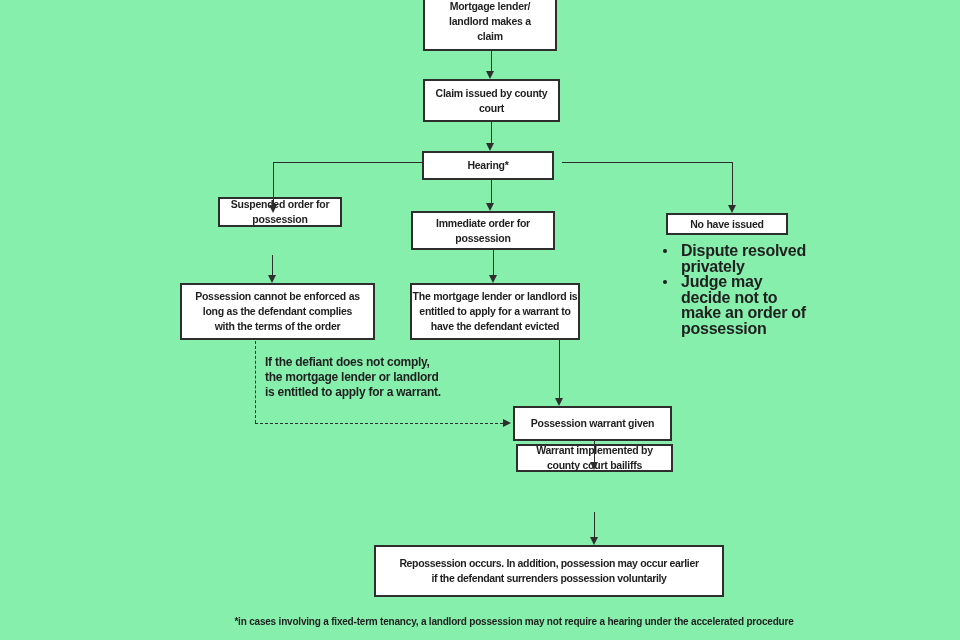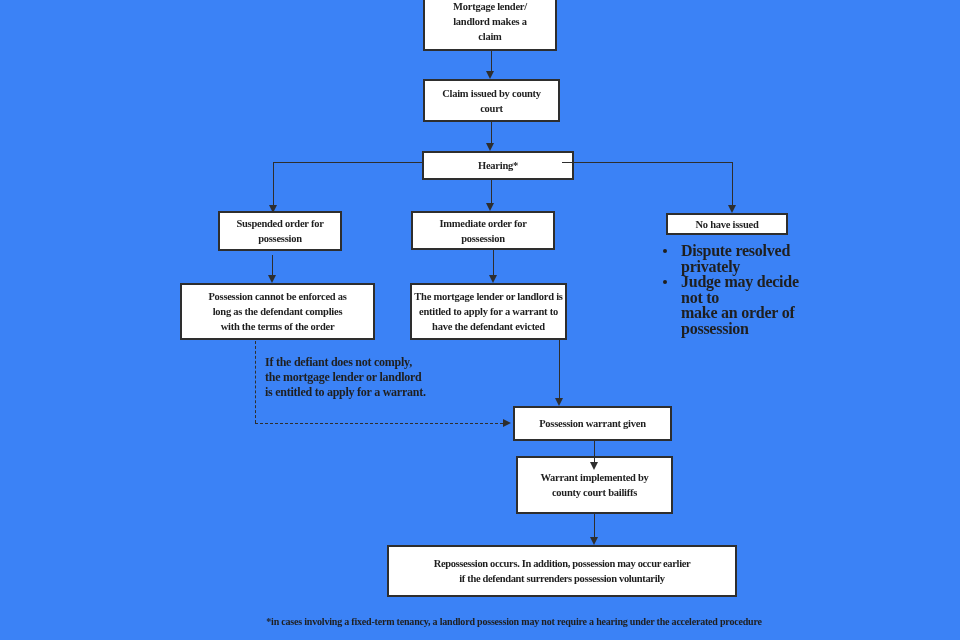--- a/index.html
+++ b/index.html
@@ -1,21 +1,21 @@
 <!DOCTYPE html>
 <html><head>
 <meta charset="utf-8">
 <style>
   html,body{margin:0;padding:0;}
   #stage{
     position:relative;
     width:960px;height:640px;
-    background:#3b82f6;
+    background:#86efac;
     overflow:hidden;
-    font-family:Liberation Serif, serif;
+    font-family:Liberation Sans, sans-serif;
     color:#1f1f1f;
   }
   .node{
     position:absolute;
     border:2px solid #2e2e2e;
     background:#ffffff;
     display:flex;
     align-items:center;
     justify-content:center;
     text-align:center;
@@ -60,55 +60,55 @@
     left:265px;top:355px;width:235px;
     font-size:12px;font-weight:bold;letter-spacing:-0.25px;
     line-height:15px;white-space:pre-line;text-align:left;
   }
   .footnote{
     position:absolute;
     left:54px;top:616px;width:920px;
     text-align:center;
     font-size:10px;font-weight:bold;letter-spacing:-0.2px;
   }
-  .repo{letter-spacing:-0.35px;margin-left:13px;}
+  .repo{letter-spacing:-0.35px;}
 </style>
 </head>
 <body>
 
 <div id="stage">
 
   <div class="node" style="left:423px;top:-9px;width:134px;height:60px;">Mortgage lender/
 landlord makes a
 claim</div>
 
   <div class="node" style="left:423px;top:79px;width:137px;height:43px;text-align:center;">Claim issued by county
 court</div>
 
-  <div class="node" style="left:422px;top:151px;width:152px;height:29px;text-align:right;">Hearing*</div>
+  <div class="node" style="left:422px;top:151px;width:132px;height:29px;text-align:right;">Hearing*</div>
 
-  <div class="node" style="left:218px;top:211px;width:124px;height:40px;">Suspended order for
+  <div class="node" style="left:218px;top:197px;width:124px;height:30px;">Suspended order for
 possession</div>
 
   <div class="node" style="left:411px;top:211px;width:144px;height:39px;">Immediate order for
 possession</div>
 
   <div class="node" style="left:666px;top:213px;width:122px;height:22px;">No have issued</div>
 
   <div class="node" style="left:180px;top:283px;width:195px;height:57px;">Possession cannot be enforced as
 long as the defendant complies
 with the terms of the order</div>
 
-  <div class="node" style="left:410px;top:283px;width:157px;height:57px;">The mortgage lender or landlord is
+  <div class="node" style="left:410px;top:283px;width:170px;height:57px;">The mortgage lender or landlord is
 entitled to apply for a warrant to
 have the defendant evicted</div>
 
   <div class="node" style="left:513px;top:406px;width:159px;height:35px;">Possession warrant given</div>
 
-  <div class="node" style="left:516px;top:456px;width:157px;height:58px;">Warrant implemented by
+  <div class="node" style="left:516px;top:444px;width:157px;height:28px;">Warrant implemented by
 county court bailiffs</div>
 
   <div class="node repo" style="left:374px;top:545px;width:350px;height:52px;">Repossession occurs. In addition, possession may occur earlier
 if the defendant surrenders possession voluntarily</div>
 
   <div class="bullet-list">
     <div class="bullet-item">
       <span class="bullet-dot"></span>
       <span class="bullet-text">Dispute resolved
 privately</span>

